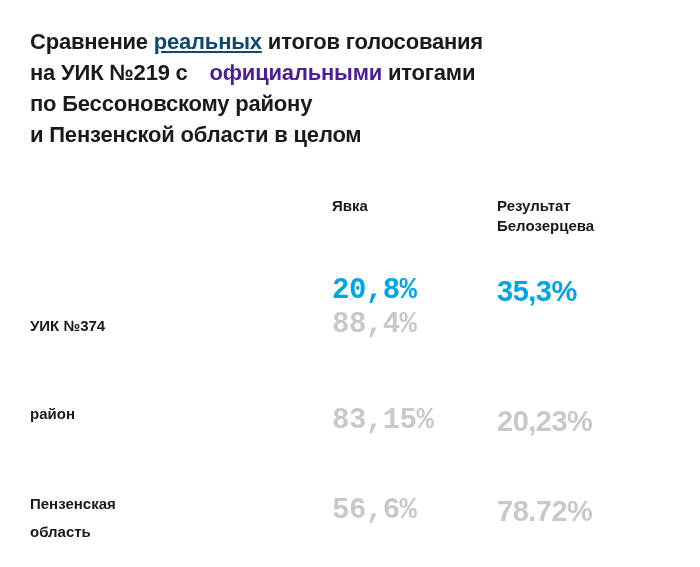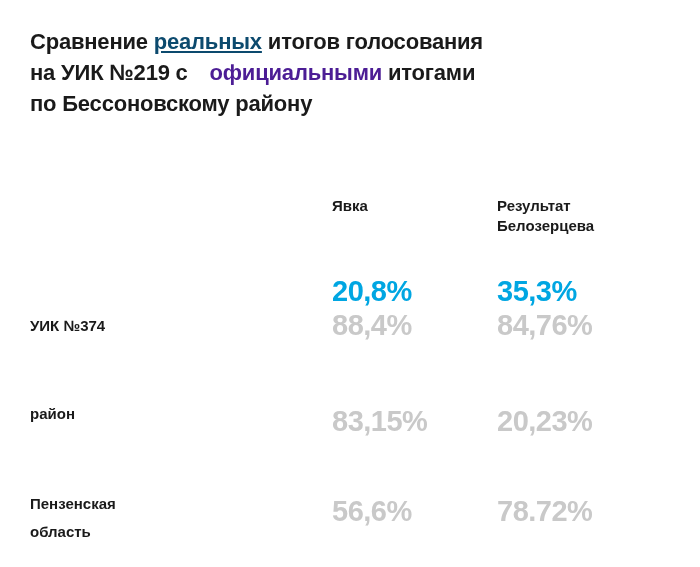--- a/index.html
+++ b/index.html
@@ -77,21 +77,21 @@
     flex-direction: column;
   }
   .val {
     font-size: 29px;
     font-weight: bold;
     line-height: 34px;
     letter-spacing: -0.5px;
   }
   .val.real     { color: #00a6e2; }
   .val.official { color: #c9c9c9; }
-  .val-pad-turnout { padding-left: 42px; }
+  .val-pad-turnout { padding-left: 42px; font-family: Liberation Mono, monospace; }
   .val-pad-result  { padding-left: 12px; }
 
   .r1 { height: 118px; }
   .r1 .row-name { padding-top: 42px; }
   .r2 { height: 82px; }
   .r2 .row-name { padding-top: 6px; }
   .r2 .val { padding-top: 6px; }
   .r3 { height: 80px; }
   .r3 .row-name { padding-top: 8px; }
   .r3 .val { padding-top: 8px; }
@@ -100,20 +100,21 @@
 <body>
 
 <div class="title-block">
   <div class="title-line">
     <span>Сравнение </span><span class="accent">реальных</span><span> итогов голосования</span>
   </div>
   <div class="title-line">
     <span>на УИК №219 с </span><span class="muted">официальными</span><span> итогами</span>
   </div>
   <div class="title-line">по Бессоновскому району</div>
+  <div class="title-line">и Пензенской области в целом</div>
 </div>
 
 <div class="table">
 
   <div class="row head-row">
     <div class="col-label"></div>
     <div class="col-val">
       <div class="head-text head-turnout">Явка</div>
     </div>
     <div class="col-val">
@@ -128,21 +129,20 @@
     </div>
     <div class="col-val">
       <div class="vals">
         <div class="val real val-pad-turnout">20,8%</div>
         <div class="val official val-pad-turnout">88,4%</div>
       </div>
     </div>
     <div class="col-val">
       <div class="vals">
         <div class="val real val-pad-result">35,3%</div>
-        <div class="val official val-pad-result">84,76%</div>
       </div>
     </div>
   </div>
 
   <div class="row data-row r2">
     <div class="col-label">
       <div class="row-name">район</div>
     </div>
     <div class="col-val">
       <div class="val official val-pad-turnout">83,15%</div>

